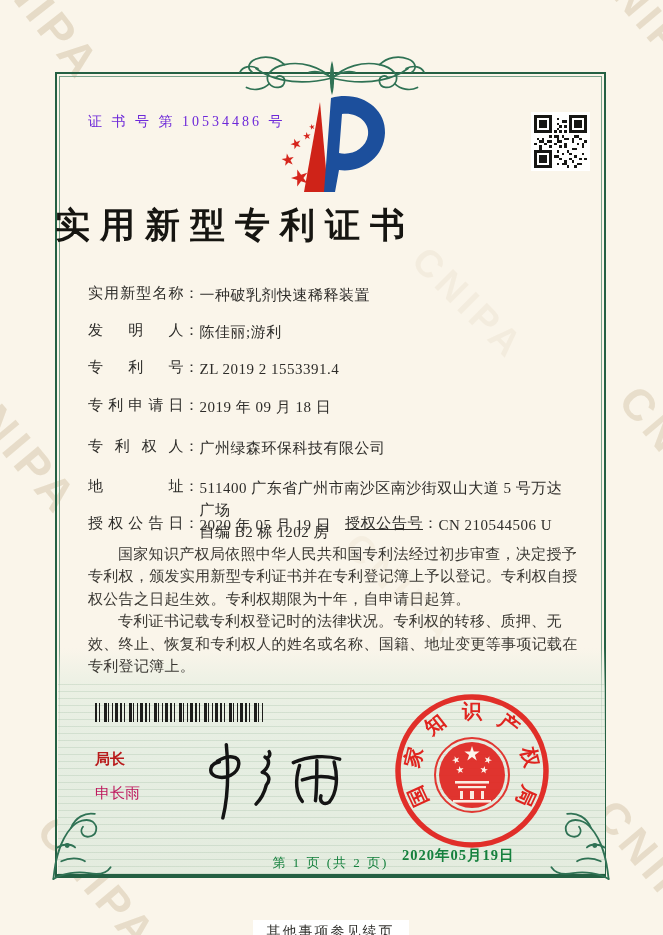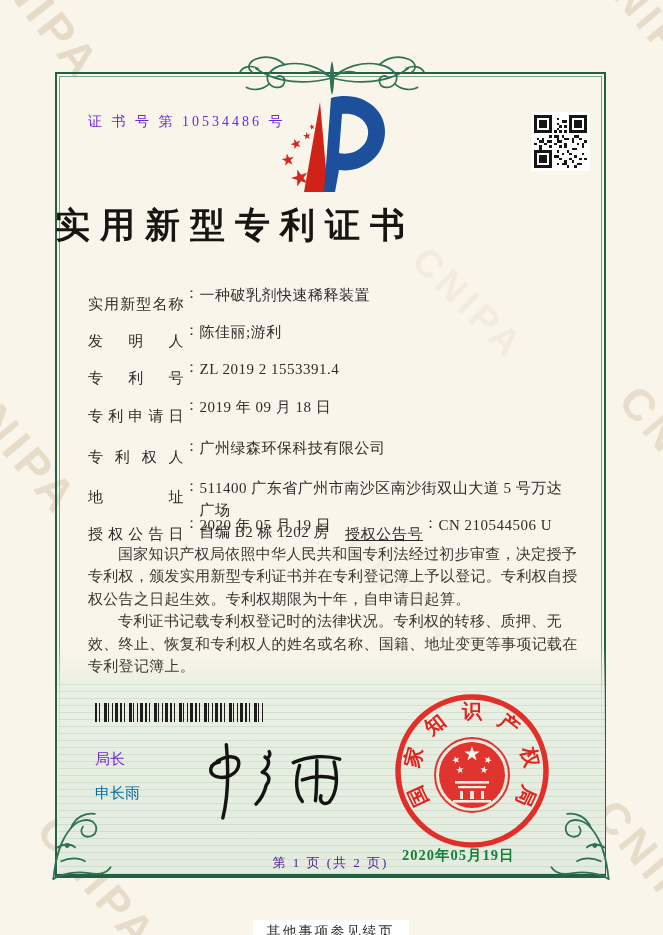--- a/index.html
+++ b/index.html
@@ -58,21 +58,21 @@
     background:#fff; padding:3px;
   }
   .title{
     position:absolute; left:55px; top:202px; width:551px; text-align:left;
     font-size:35px; font-weight:bold; letter-spacing:10px; color:#161511;
   }
   
   .frow{position:absolute; left:88px; width:500px; font-size:15px; color:#2e2d2a; letter-spacing:.5px;}
   .flabel{
     display:inline-block; width:96px; vertical-align:top;
-    text-align:justify; text-align-last:justify;margin-top:11px;
+    text-align:justify; text-align-last:justify;
   }
   .fcolon{display:inline-block; vertical-align:top;}
   .fvalue{display:inline-block; vertical-align:top; white-space:pre-line; line-height:22px; max-width:372px;}
   .r1{top:284px;} .r2{top:321px;} .r3{top:358px;} .r4{top:396px;}
   .r5{top:437px;} .r6{top:477px;} .r7{top:514px;}
   .fgroup2{position:absolute; left:257px; top:0; white-space:nowrap;}
   .fgroup2 .flabel{width:78px;text-decoration:underline;}
   
   .paras{
     position:absolute; left:88px; top:543px; width:490px;
@@ -83,35 +83,35 @@
   .barcode{
     position:absolute; left:95px; top:703px; width:170px; height:19px;
     background:repeating-linear-gradient(90deg,
       #1d1d1b 0 2px,  rgba(0,0,0,0) 2px 4px,
       #1d1d1b 4px 5px, rgba(0,0,0,0) 5px 9px,
       #1d1d1b 9px 12px, rgba(0,0,0,0) 12px 13px,
       #1d1d1b 13px 14px, rgba(0,0,0,0) 14px 17px,
       #1d1d1b 17px 18px, rgba(0,0,0,0) 18px 20px,
       #1d1d1b 20px 23px, rgba(0,0,0,0) 23px 25px);
   }
-  .officer-title{position:absolute; left:95px; top:750px; font-size:15px; color:#6d28d9;
-    font-family:"Liberation Sans","DejaVu Sans",sans-serif;}
-  .officer-name{position:absolute; left:95px; top:784px; font-size:15px; color:#0369a1;
+  .officer-title{position:absolute; left:95px; top:750px; font-size:15px; color:#b91c1c;
+    font-family:"Liberation Sans","DejaVu Sans",sans-serif;font-weight:bold;}
+  .officer-name{position:absolute; left:95px; top:784px; font-size:15px; color:#be185d;
     font-family:"Liberation Sans","DejaVu Sans",sans-serif;}
   .signature{position:absolute; left:198px; top:740px; width:152px; height:84px;}
   .seal{position:absolute; left:392px; top:691px; width:160px; height:160px;}
   .seal-chars text{fill:#e0241f; font-size:20px; font-weight:bold;
     font-family:"Liberation Serif","DejaVu Serif",serif;}
   .seal-date{
     position:absolute; left:402px; top:846px; width:142px; text-align:left;
     font-size:14.5px; font-weight:bold; color:#15803d; letter-spacing:1px;
   }
   .page-info{
     position:absolute; left:55px; top:854px; width:551px; text-align:center;
-    font-size:13px; color:#4c1d95; letter-spacing:2px;
+    font-size:13px; color:#15803d; letter-spacing:2px;
   }
   .continuation-wrap{position:absolute; left:55px; top:888px; width:551px; text-align:center;}
   .continuation{
     display:inline-block; background:#ffffff; padding:3px 14px;
     font-size:14px; color:#33322e; letter-spacing:2px;margin-top:32px;
   }
 </style>
 </head>
 <body>
 

